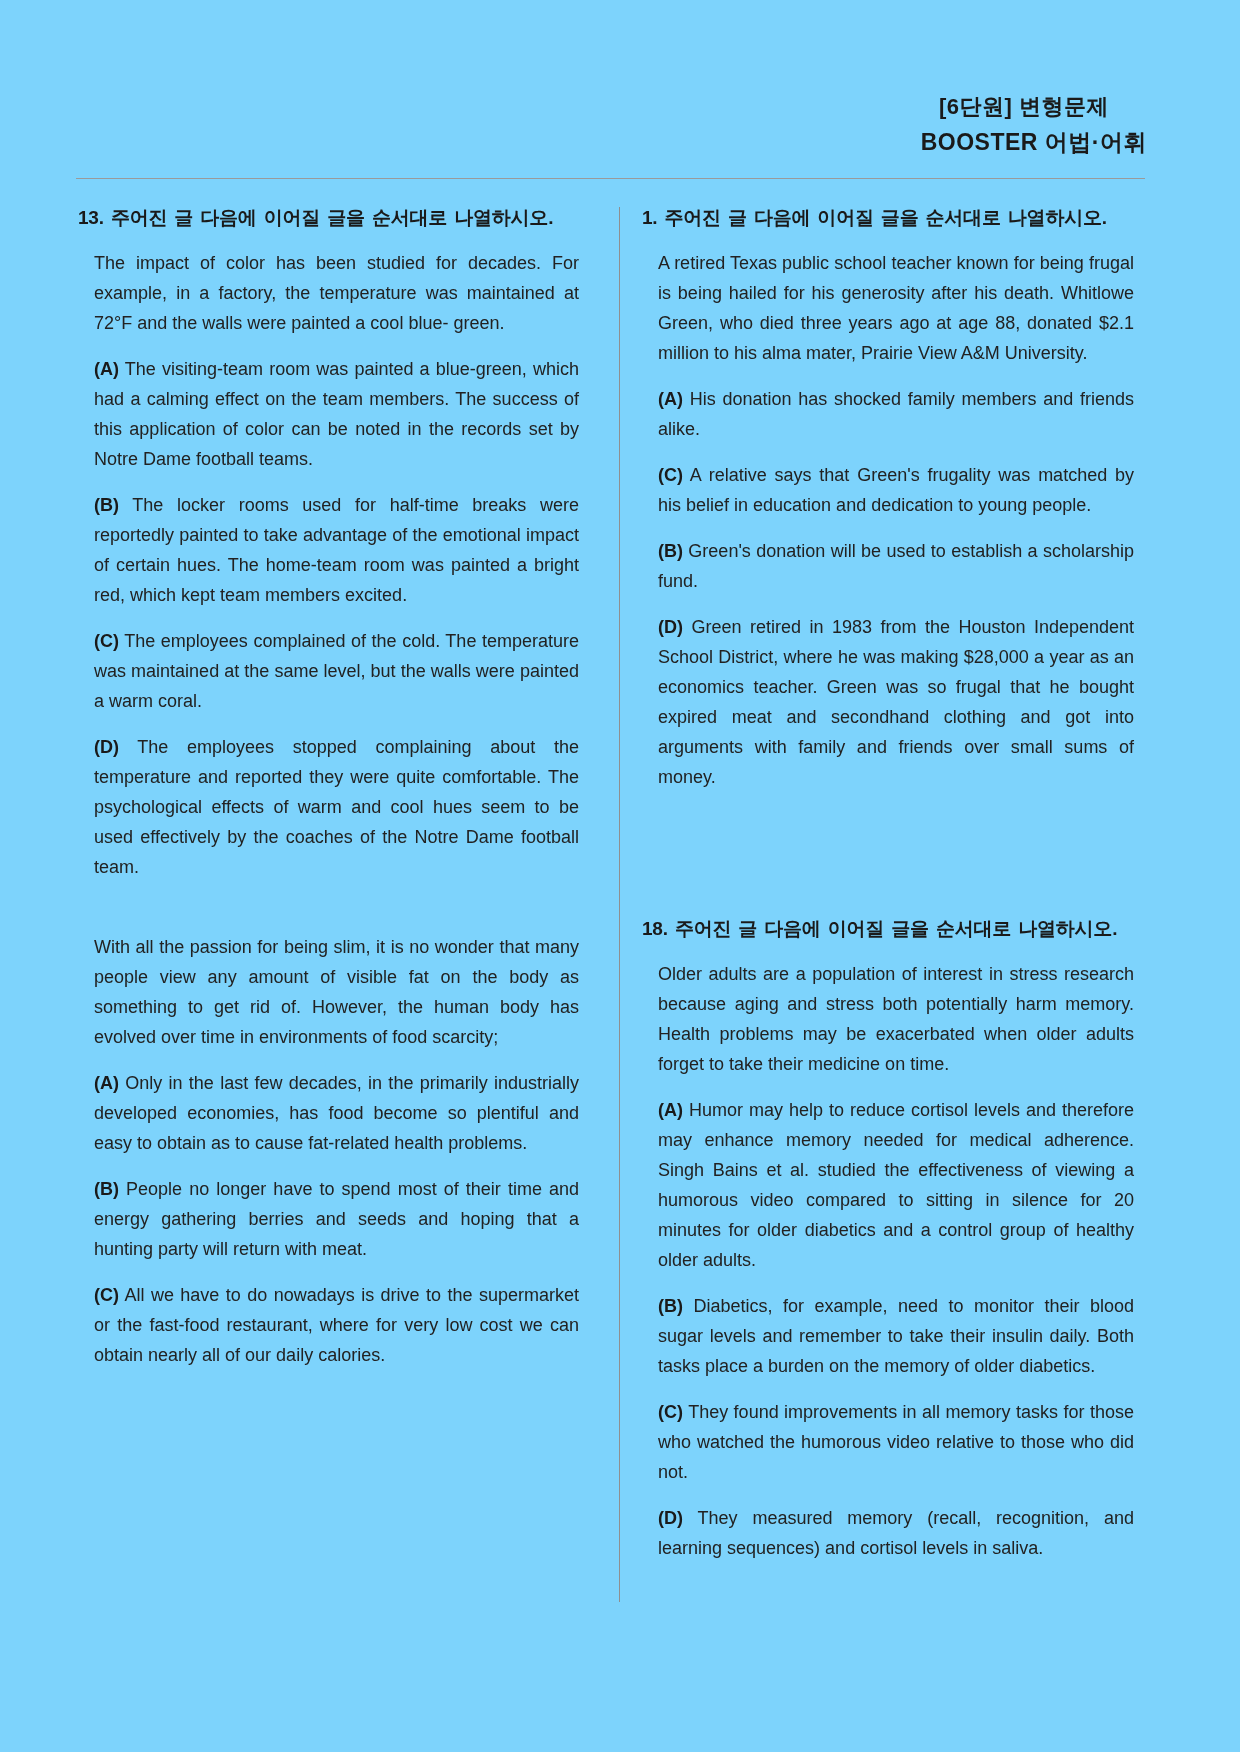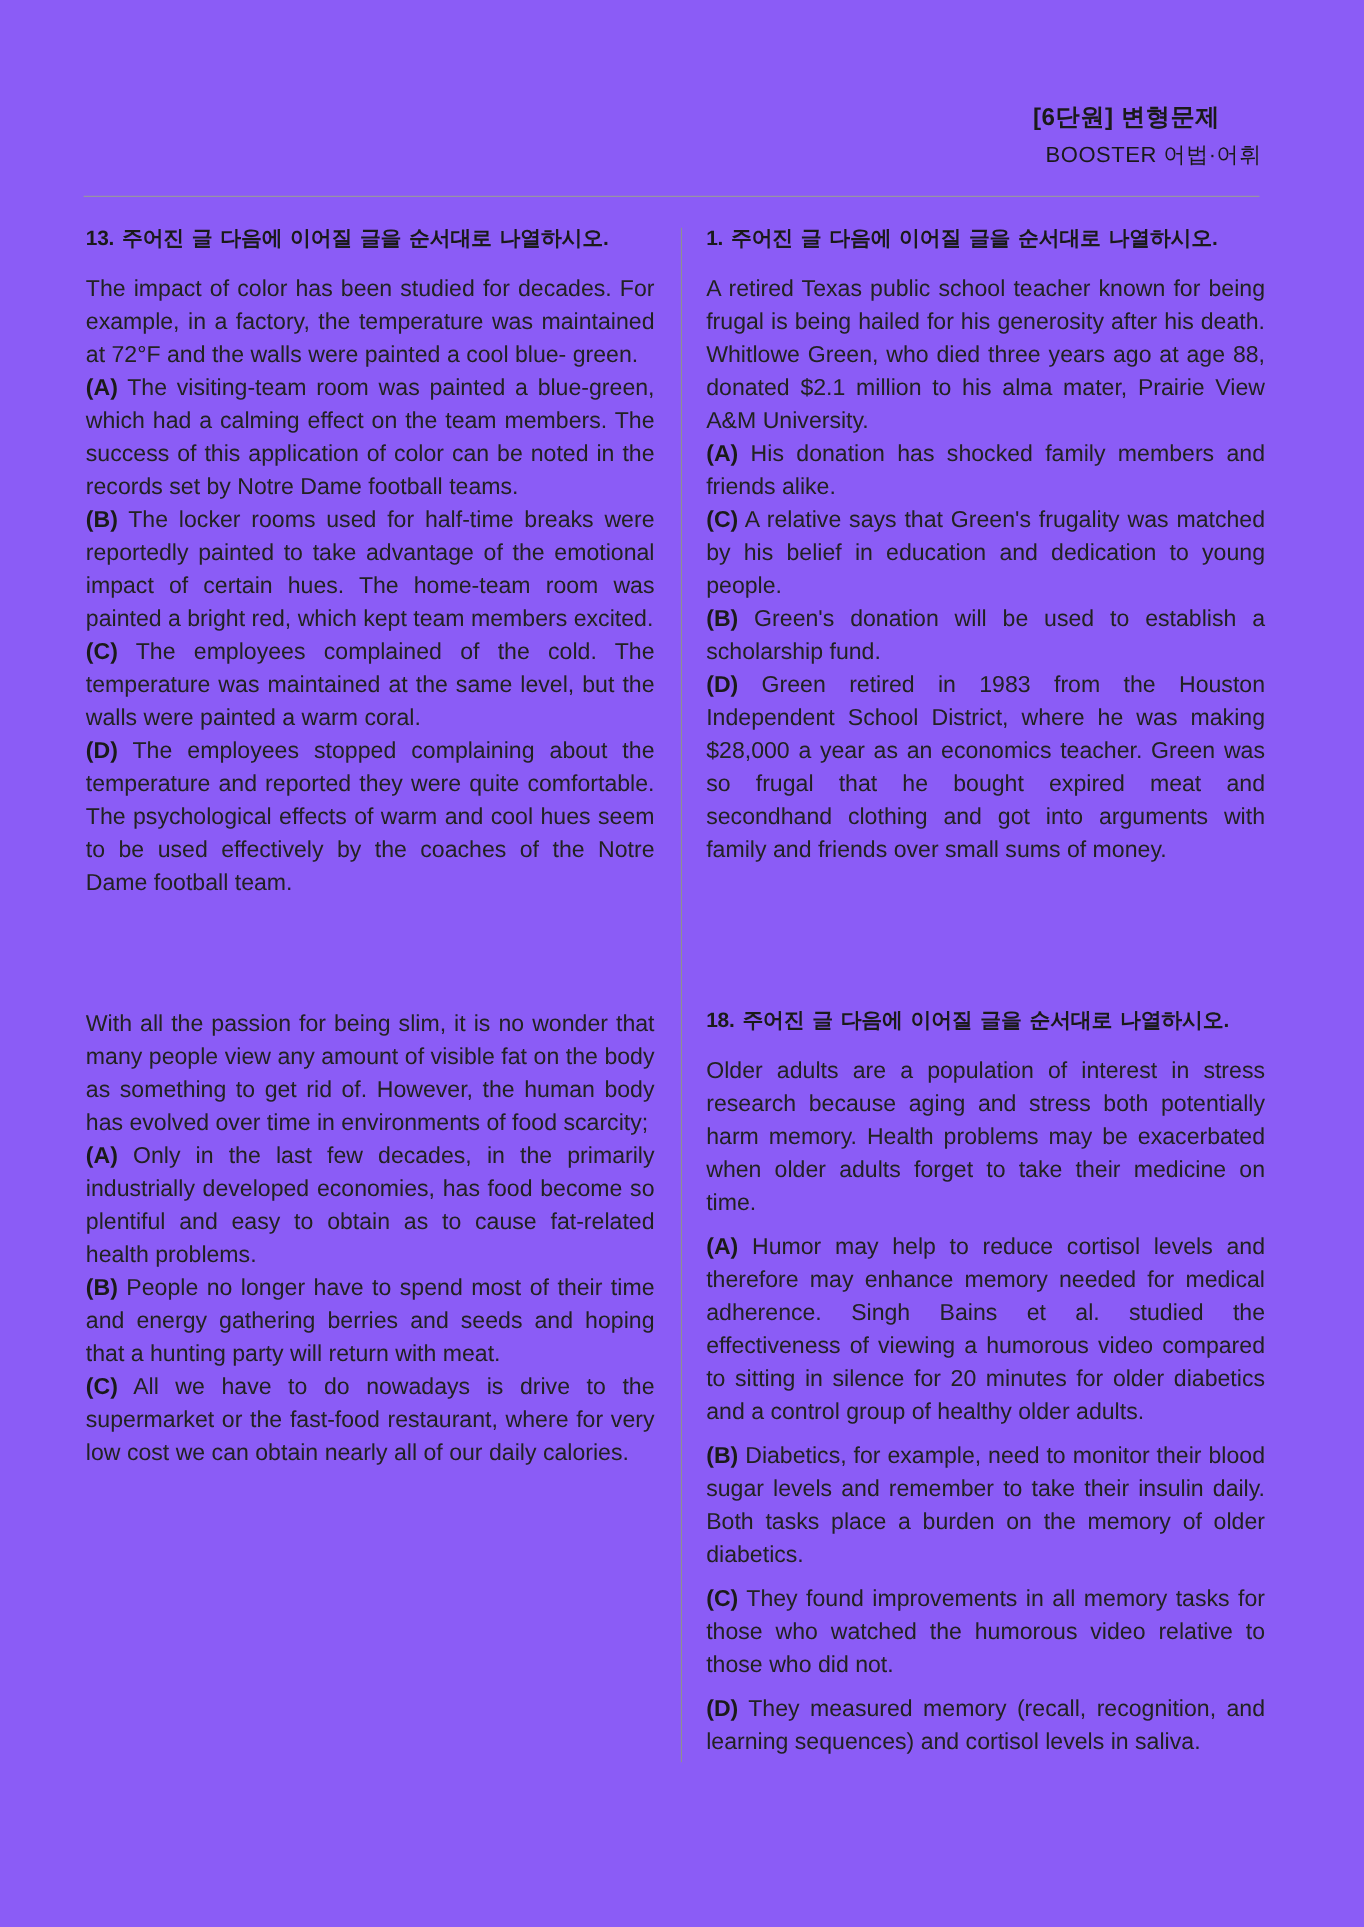--- a/index.html
+++ b/index.html
@@ -3,40 +3,40 @@
 <meta charset="utf-8">
 <style>
   * { margin: 0; padding: 0; box-sizing: border-box; }
   html, body {
     width: 1240px; height: 1752px;
     background: #ffffff;
     font-family: "Liberation Sans", sans-serif;
     color: #1a1a1a;
     overflow: hidden;
   }
-  .page { position: absolute; top: 0; left: 0; width: 1240px; height: 1752px; background: #8b5cf6; }
+  .page { position: absolute; top: 0; left: 0; width: 1240px; height: 1752px; background: #7dd3fc; }
 
   
   .header-block { position: absolute; top: 92px; right: 93px; text-align: right; }
   .unit-label { font-size: 22px; font-weight: 600; color: #1a1a1a; padding-right: 38px; letter-spacing: 0.5px; }
-  .booster-title { font-size: 20px; font-weight: 400; margin-top: 5px; letter-spacing: 0.5px; }
+  .booster-title { font-size: 23px; font-weight: 700; margin-top: 5px; letter-spacing: 0.5px; }
   .header-rule { position: absolute; top: 178px; left: 76px; width: 1069px; height: 1px; background: #9a9a9a; }
 
   
   .col-divider { position: absolute; top: 207px; left: 619px; width: 1px; height: 1395px; background: #8f8f8f; }
   .column { position: absolute; top: 0; height: 1512px; }
   .col-left  { left: 78px;  width: 517px; }
   .col-right { left: 642px; width: 508px; }
 
   
   .question { position: absolute; left: 0; width: 100%; }
   .question.q-first  { top: 205px; }
   .question.q-second { top: 916px; }
   .q-title { font-size: 19px; font-weight: 700; line-height: 26px; margin-bottom: 17px; letter-spacing: -0.2px; word-spacing: 2px; }
-  .q-body p { font-size: 21px; line-height: 30px; text-align: justify; margin: 0; color: #222; }
+  .q-body p { font-size: 18px; line-height: 30px; text-align: justify; margin: 16px; color: #222; }
   .q-body.spaced p { margin-bottom: 10px; }
   .q-body.spaced p:last-child { margin-bottom: 0; }
   .q-body b { font-weight: 700; color: #1a1a1a; }
 </style>
 </head>
 <body>
 
 <div class="page">
   <div class="header-block">
     <div class="unit-label">[6단원] 변형문제</div>

